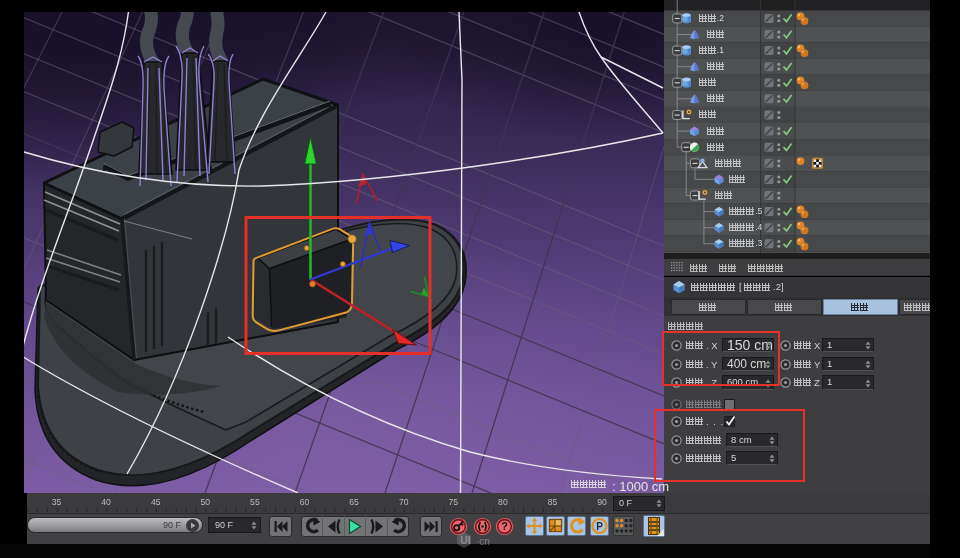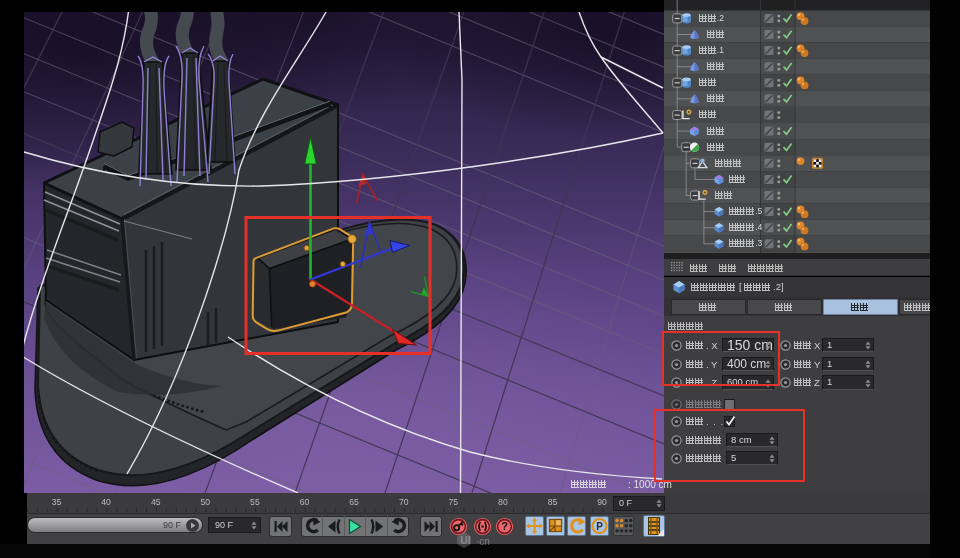--- a/index.html
+++ b/index.html
@@ -206,21 +206,21 @@
 <path d="M579,12 C588,38 596,50 601,57 C618,82 644,110 663,133"></path>
 <path d="M601,57 L663,88"></path>
 </g>
 
 <rect x="246" y="217.5" width="184" height="136" fill="none" stroke="#e43028" stroke-width="3"></rect>
 
 <rect x="0" y="0" width="664" height="12" fill="#000"></rect>
 <rect x="0" y="0" width="24" height="493" fill="#000"></rect>
 </svg>
 <div class="abs cj" style="left:571px;top:479.5px;color:#e2e2e6;z-index:5"><b></b><b></b><b></b><b></b></div>
-    <div class="abs" style="left:628px;top:478.5px;font-size:10px;color:#e2e2e6;z-index:5"> : 1000 cm</div>
+    <div class="abs" style="left:612px;top:478.5px;font-size:13px;color:#e2e2e6;z-index:5"> : 1000 cm</div>
 
 <svg class="abs" style="left:664px;top:0" width="266" height="253" viewBox="664 0 266 253">
 <rect x="664" y="0" width="266" height="253" fill="#262626"></rect>
 <rect x="664" y="10.3" width="266" height="16.1" fill="#474849"></rect>
 <rect x="664" y="26.4" width="266" height="16.1" fill="#505153"></rect>
 <rect x="664" y="42.5" width="266" height="16.1" fill="#474849"></rect>
 <rect x="664" y="58.6" width="266" height="16.1" fill="#505153"></rect>
 <rect x="664" y="74.7" width="266" height="16.1" fill="#474849"></rect>
 <rect x="664" y="90.8" width="266" height="16.1" fill="#505153"></rect>
 <rect x="664" y="106.9" width="266" height="16.1" fill="#474849"></rect>

